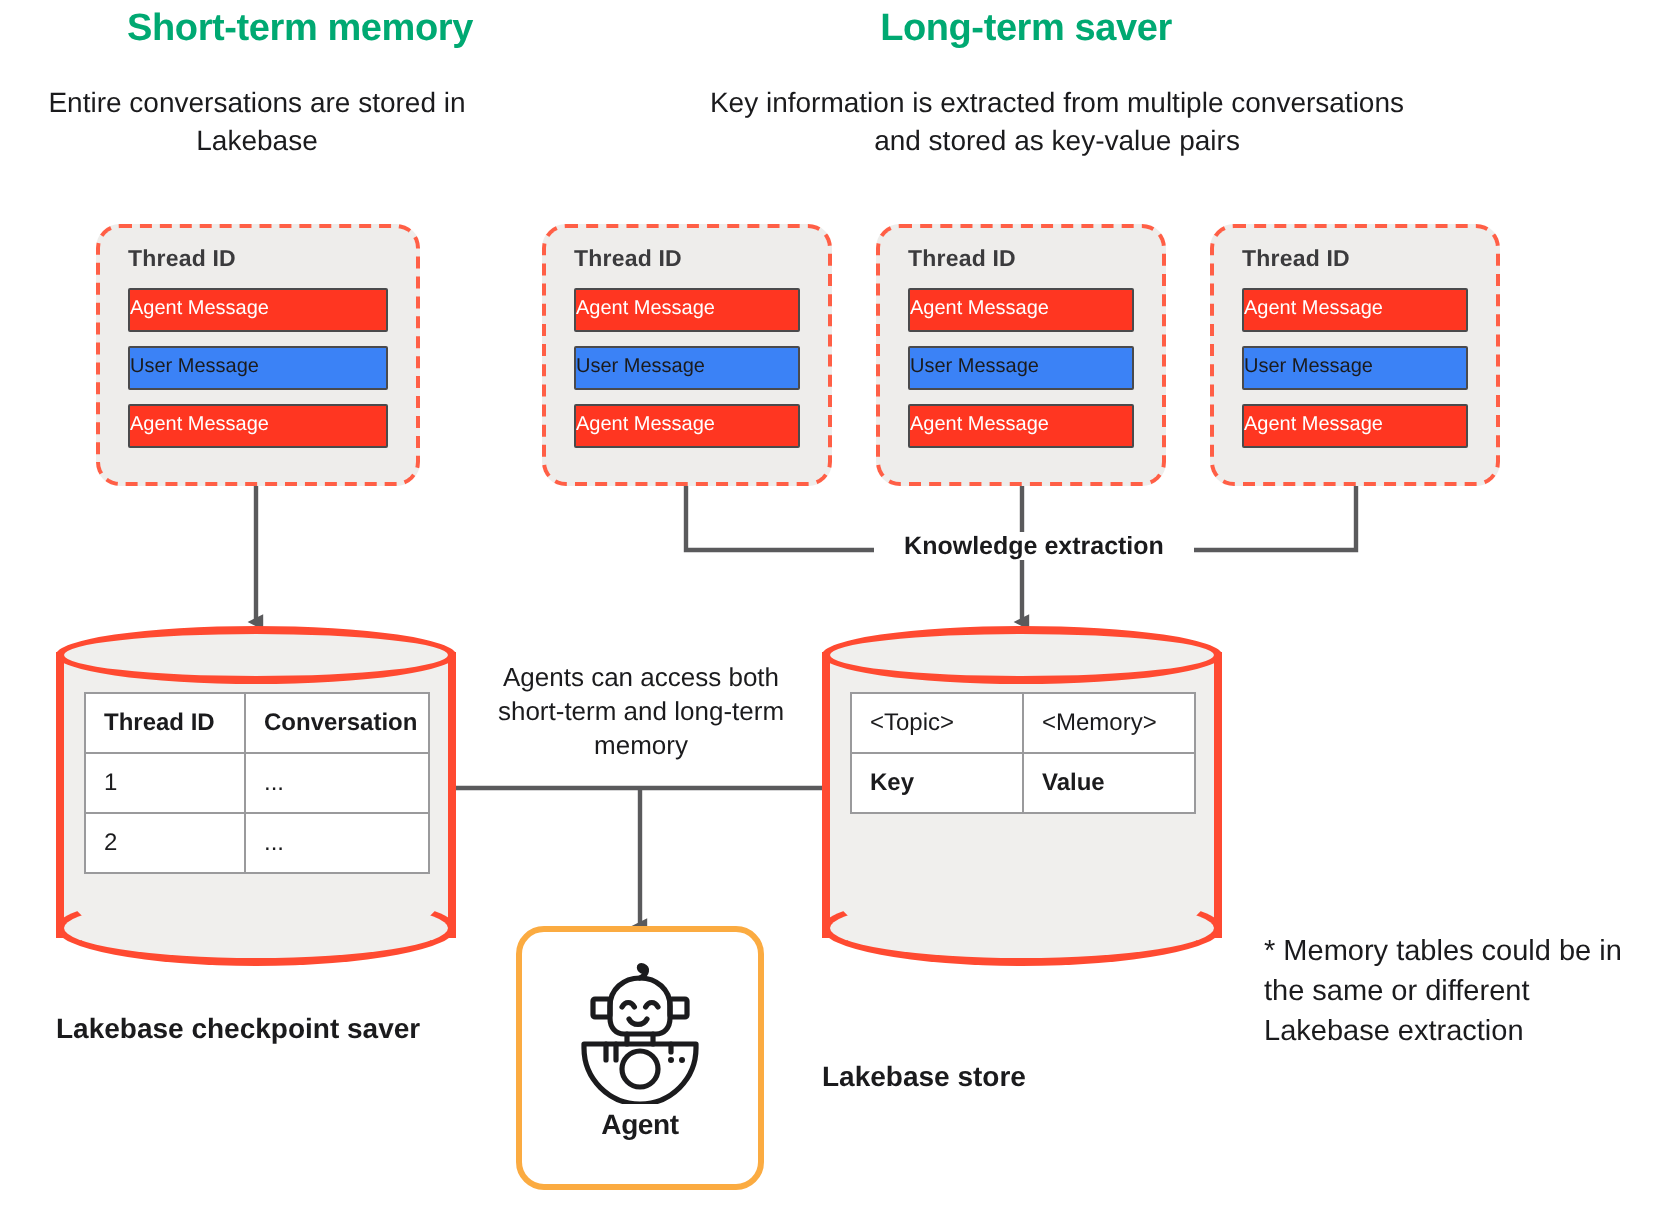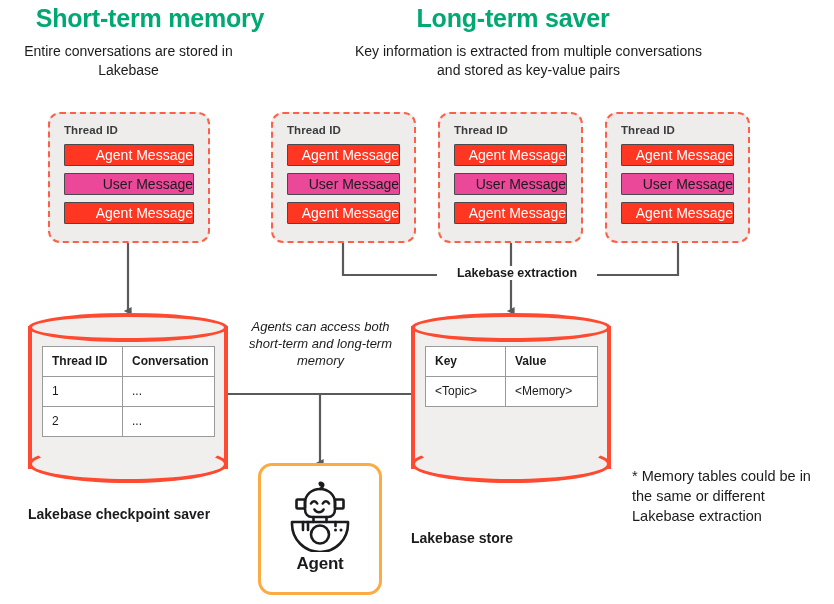--- a/index.html
+++ b/index.html
@@ -13,21 +13,21 @@
     position: relative;
     overflow: hidden;
     font-family: "Liberation Sans", sans-serif;
     color: #1b1b1d;
     -webkit-font-smoothing: antialiased;
   }
   .abs { position: absolute; }
 
   
   .section-title {
-    font-size: 25px;
+    font-size: 19px;
     font-weight: bold;
     color: #00a972;
     text-align: center;
     letter-spacing: -0.2px;
     white-space: nowrap;
   }
   .section-sub {
     font-size: 14px;
     line-height: 19px;
     color: #1b1b1d;
@@ -46,32 +46,32 @@
     font-size: 11.5px;
     font-weight: bold;
     color: #3b3b3d;
     margin-bottom: 8px;
     letter-spacing: 0.1px;
   }
   .msg {
     box-sizing: border-box;
     height: 22px;
     line-height: 20px;
-    text-align: right;
-    font-size: 14px;
+    text-align: left;
+    font-size: 10px;
     margin-bottom: 7px;
     border-radius: 1px;
   }
   .msg.agent {
     background: #ff3621;
     border: 1px solid #4a4a4c;
     color: #ffffff;
   }
   .msg.user {
-    background: #ec4899;
+    background: #3b82f6;
     border: 1px solid #4a4a4c;
     color: #1b1b1d;
   }
   .msg.last { margin-bottom: 0; }
 
   
   .cyl {
     box-sizing: border-box;
   }
   .cyl-body {
@@ -130,21 +130,21 @@
     box-sizing: border-box;
     background: #ffffff;
     border: 3px solid #fbab41;
     border-radius: 14px;
     display: flex;
     flex-direction: column;
     align-items: center;
     justify-content: flex-start;
   }
   .agent-label {
-    font-size: 17px;
+    font-size: 14px;
     font-weight: bold;
     color: #1b1b1d;
     letter-spacing: -0.2px;
   }
 
   
   .conn-text {
     font-size: 13px;
     line-height: 17px;
     text-align: center;
@@ -221,21 +221,21 @@
   <div class="msg agent last">Agent Message</div>
 </div>
 
 <div class="abs thread-card" style="left:605px; top:112px; width:145px; height:131px;">
   <div class="thread-title">Thread ID</div>
   <div class="msg agent">Agent Message</div>
   <div class="msg user">User Message</div>
   <div class="msg agent last">Agent Message</div>
 </div>
 
-<div class="abs ke-label" style="left:437px; top:266px; width:150px;">Lakebase extraction</div>
+<div class="abs ke-label" style="left:437px; top:266px; width:150px;">Knowledge extraction</div>
 
 <div class="abs cyl" style="left:28px; top:313px; width:200px; height:170px;">
   <div class="cyl-body" style="top:13px; height:143px;"></div>
   <div class="cyl-bottom" style="top:132px; width:200px; height:38px;"></div>
   <div class="cyl-top" style="top:0; width:200px; height:29px;"></div>
 </div>
 
 <table class="dtable" style="left:42px; top:346px; width:173px;">
   <tbody>
       <tr>
@@ -257,33 +257,33 @@
 
 <div class="abs cyl" style="left:411px; top:313px; width:200px; height:170px;">
   <div class="cyl-body" style="top:13px; height:143px;"></div>
   <div class="cyl-bottom" style="top:132px; width:200px; height:38px;"></div>
   <div class="cyl-top" style="top:0; width:200px; height:29px;"></div>
 </div>
 
 <table class="dtable" style="left:425px; top:346px; width:173px;">
   <tbody>
       <tr>
+    <td>&lt;Topic&gt;</td>
+    <td>&lt;Memory&gt;</td>
+  </tr>
+  <tr>
     <td class="hd" style="width:61px;">Key</td>
     <td class="hd">Value</td>
   </tr>
-  <tr>
-    <td>&lt;Topic&gt;</td>
-    <td>&lt;Memory&gt;</td>
-  </tr>
 </tbody>
   </table>
 
 <div class="abs store-label" style="left:411px; top:529px; width:200px;">Lakebase store</div>
 
-<div class="abs conn-text" style="left:243px; top:318px; width:155px;font-style:italic;">Agents can access both short-term and long-term memory</div>
+<div class="abs conn-text" style="left:243px; top:330px; width:155px;">Agents can access both short-term and long-term memory</div>
 
 <div class="abs agent-box" style="left:258px; top:463px; width:124px; height:132px;">
   <span style="margin-top:12px;">
     <svg width="76" height="74" viewBox="0 0 76 74" fill="none" stroke="#1b1b1d" stroke-width="2.6" stroke-linecap="round" stroke-linejoin="round">
 
       <path d="M38,11 c4,-2 4,-5 1.5,-6 c-2.5,-1 -2.5,2 0.5,3"></path>
 
       <path d="M23,31 v-6 c0,-8.3 6.7,-14 15,-14 c8.3,0 15,5.7 15,14 v6 c0,5 -3,8 -7,8 h-16 c-4,0 -7,-3 -7,-8 z"></path>
 
       <rect x="14.5" y="21.5" width="8.5" height="9" rx="1"></rect>

